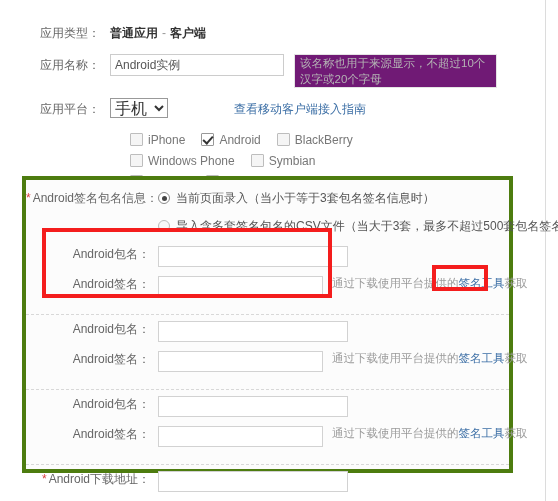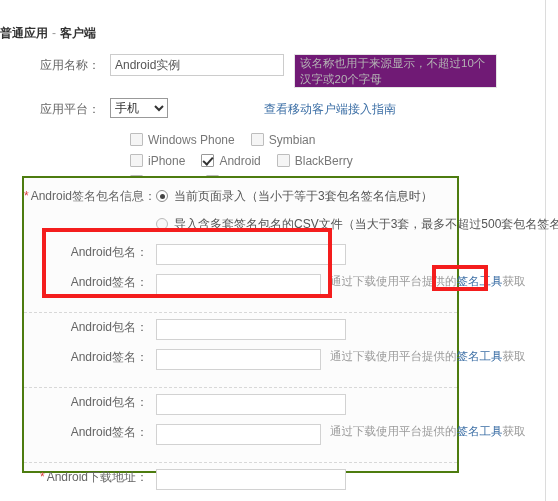--- a/index.html
+++ b/index.html
@@ -70,33 +70,33 @@
     background: #701a75;
     color: #b4b4b4;
     font-size: 11.5px;
     line-height: 16px;
     padding: 0 5px;
     box-sizing: border-box;
   }
   select.sel {
     width: 58px;
     height: 20px;
-    font-size: 12px;
+    font-size: 16px;
     font-family: "Liberation Sans", "DejaVu Sans", sans-serif;
     border: 1px solid #999;
     background: #fff;
     color: #333;
   }
   .lnk {
     color: #3b6ea5;
     text-decoration: none;
     font-size: 12px;
   }
   .right-link {
-    margin-left: 96px;
+    margin-left: 66px;
     line-height: 22px;
   }
 
   
   .cbblock {
     margin-left: 130px;
     margin-top: 2px;
   }
   .cbrow {
     display: flex;
@@ -131,23 +131,23 @@
     border: solid #333;
     border-width: 0 2px 2px 0;
     transform: rotate(42deg);
   }
 
   
   .panel {
     position: absolute;
     left: 22px;
     top: 176px;
-    width: 437px;
+    width: 491px;
     height: 297px;
-    border: 2px solid #4d7c0f;
+    border: 4px solid #4d7c0f;
     background: #fcfcfc;
     box-sizing: border-box;
   }
   .panel-row {
     display: flex;
     align-items: flex-start;
     padding-top: 8px;
   }
   .panel-lbl {
     width: 132px;
@@ -241,20 +241,21 @@
   .top-form { padding: 22px 0 0 0; }
 </style>
 </head>
 <body>
 
 <div id="page">
 
   <div class="top-form">
 
     <div class="row">
+      <div class="lbl">应用类型：</div>
       <div class="val">
         <b>普通应用</b><span class="sep">-</span><b>客户端</b>
       </div>
     </div>
 
     <div class="row">
       <div class="lbl">应用名称：</div>
       <input class="txt" type="text" value="Android实例" style="">
       <div class="hint-box">该名称也用于来源显示，不超过10个汉字或20个字母</div>
     </div>
@@ -264,39 +265,39 @@
       <select class="sel">
         <option>手机</option>
       </select>
       <a href="#" class="lnk right-link">查看移动客户端接入指南</a>
     </div>
 
     <div class="cbblock">
       <div class="cbrow">
         <label class="cbitem">
           <span class="cb"></span>
-          <span>Windows Phone</span>
-        </label>
-        <label class="cbitem">
-          <span class="cb"></span>
-          <span>Symbian</span>
-        </label>
-      </div>
-      <div class="cbrow">
-        <label class="cbitem">
-          <span class="cb"></span>
           <span>iPhone</span>
         </label>
         <label class="cbitem">
           <span class="cb checked"></span>
           <span>Android</span>
         </label>
         <label class="cbitem">
           <span class="cb"></span>
           <span>BlackBerry</span>
+        </label>
+      </div>
+      <div class="cbrow">
+        <label class="cbitem">
+          <span class="cb"></span>
+          <span>Windows Phone</span>
+        </label>
+        <label class="cbitem">
+          <span class="cb"></span>
+          <span>Symbian</span>
         </label>
       </div>
       <div class="cbrow">
         <label class="cbitem">
           <span class="cb"></span>
           <span>WebOS</span>
         </label>
         <label class="cbitem">
           <span class="cb"></span>
           <span>Other</span>

